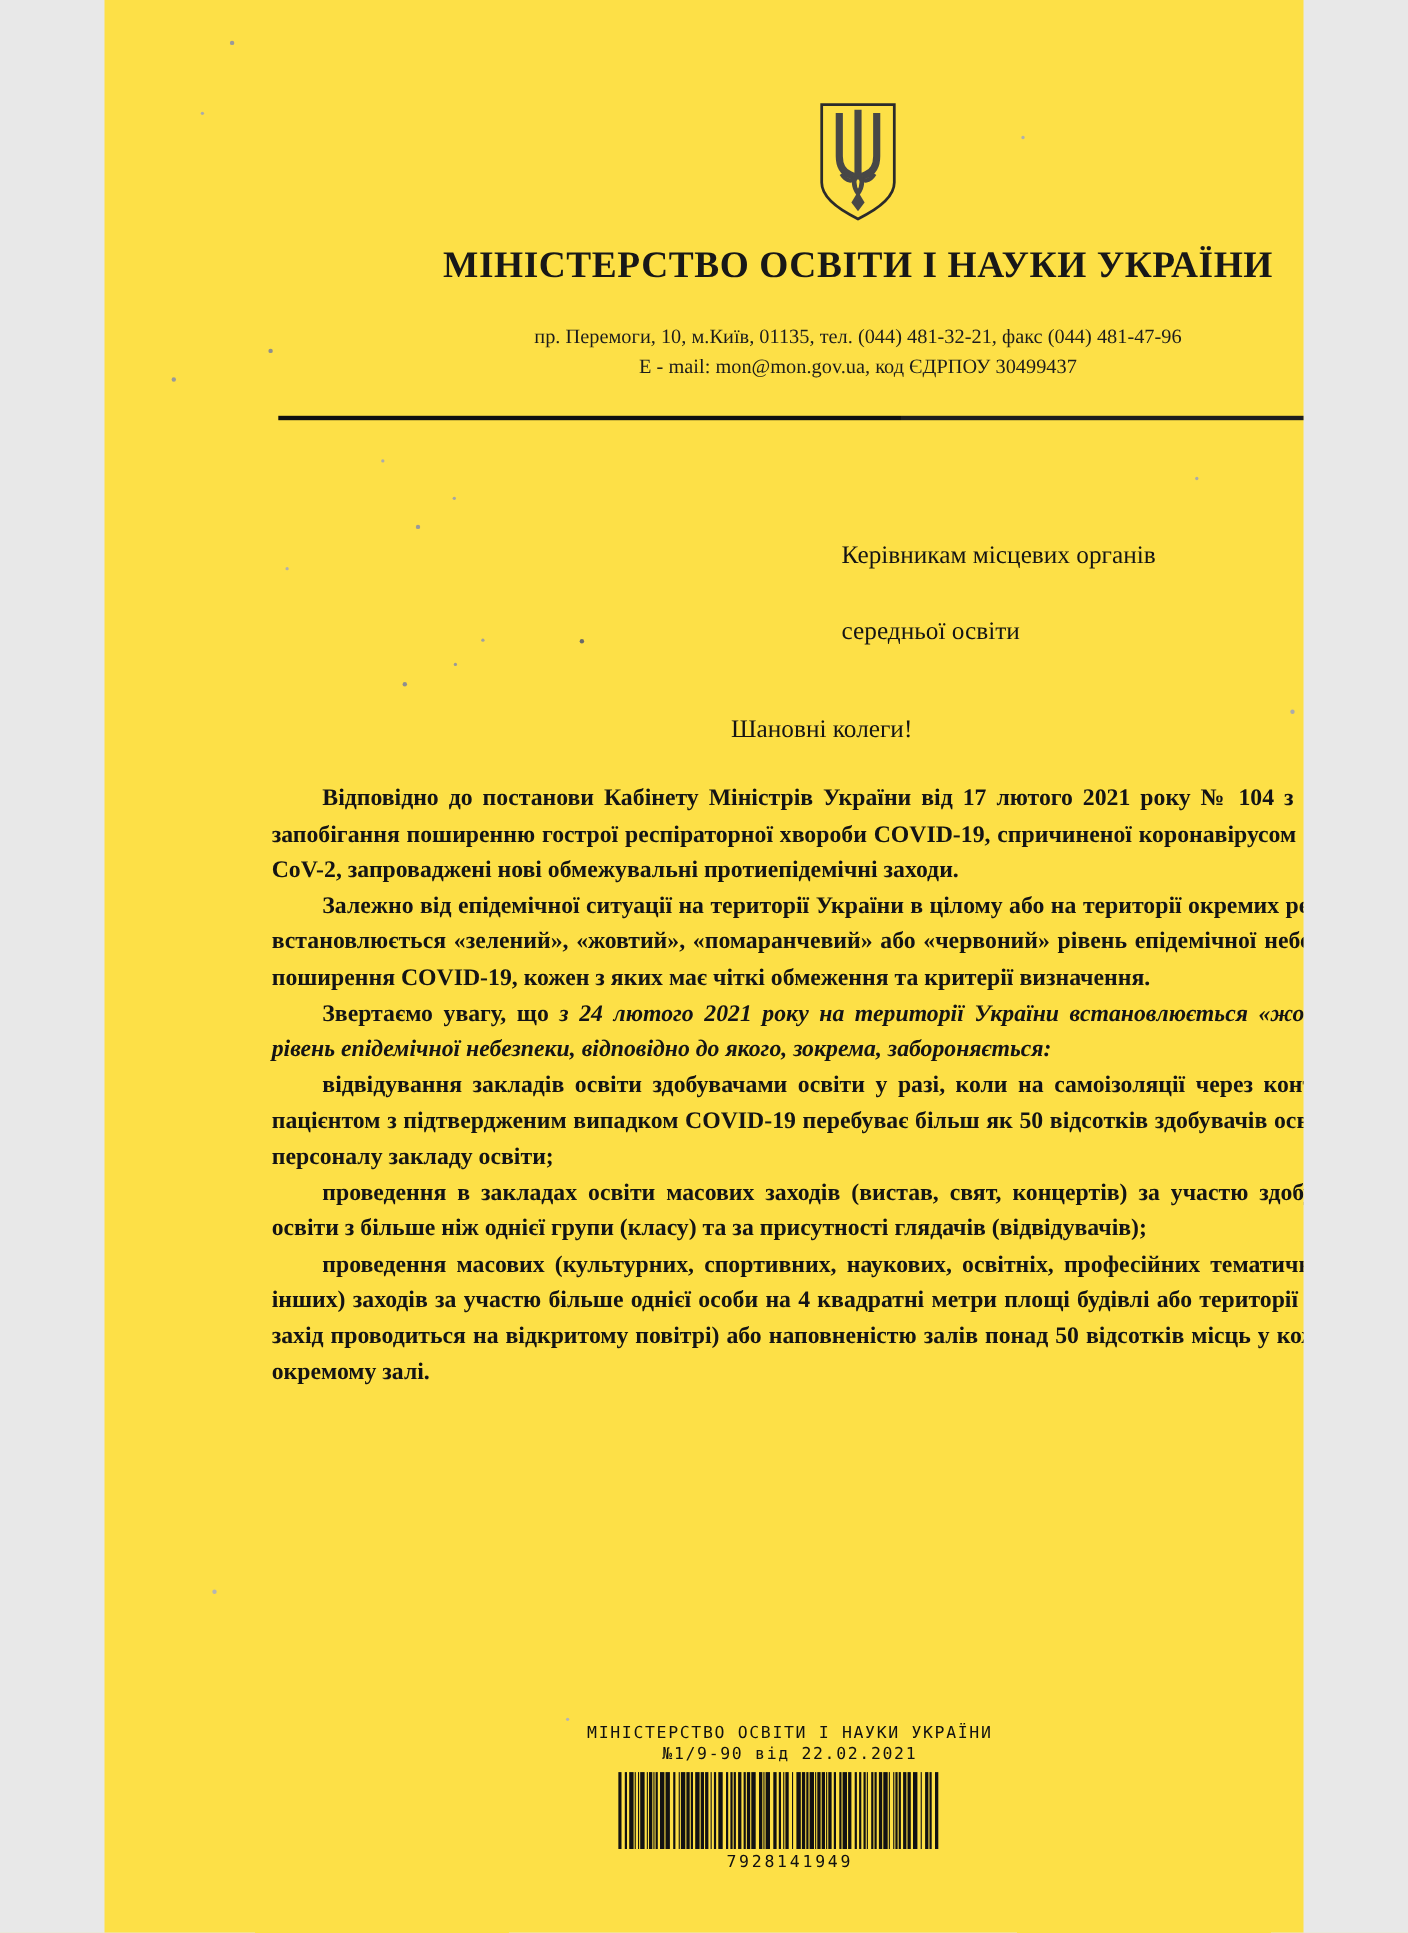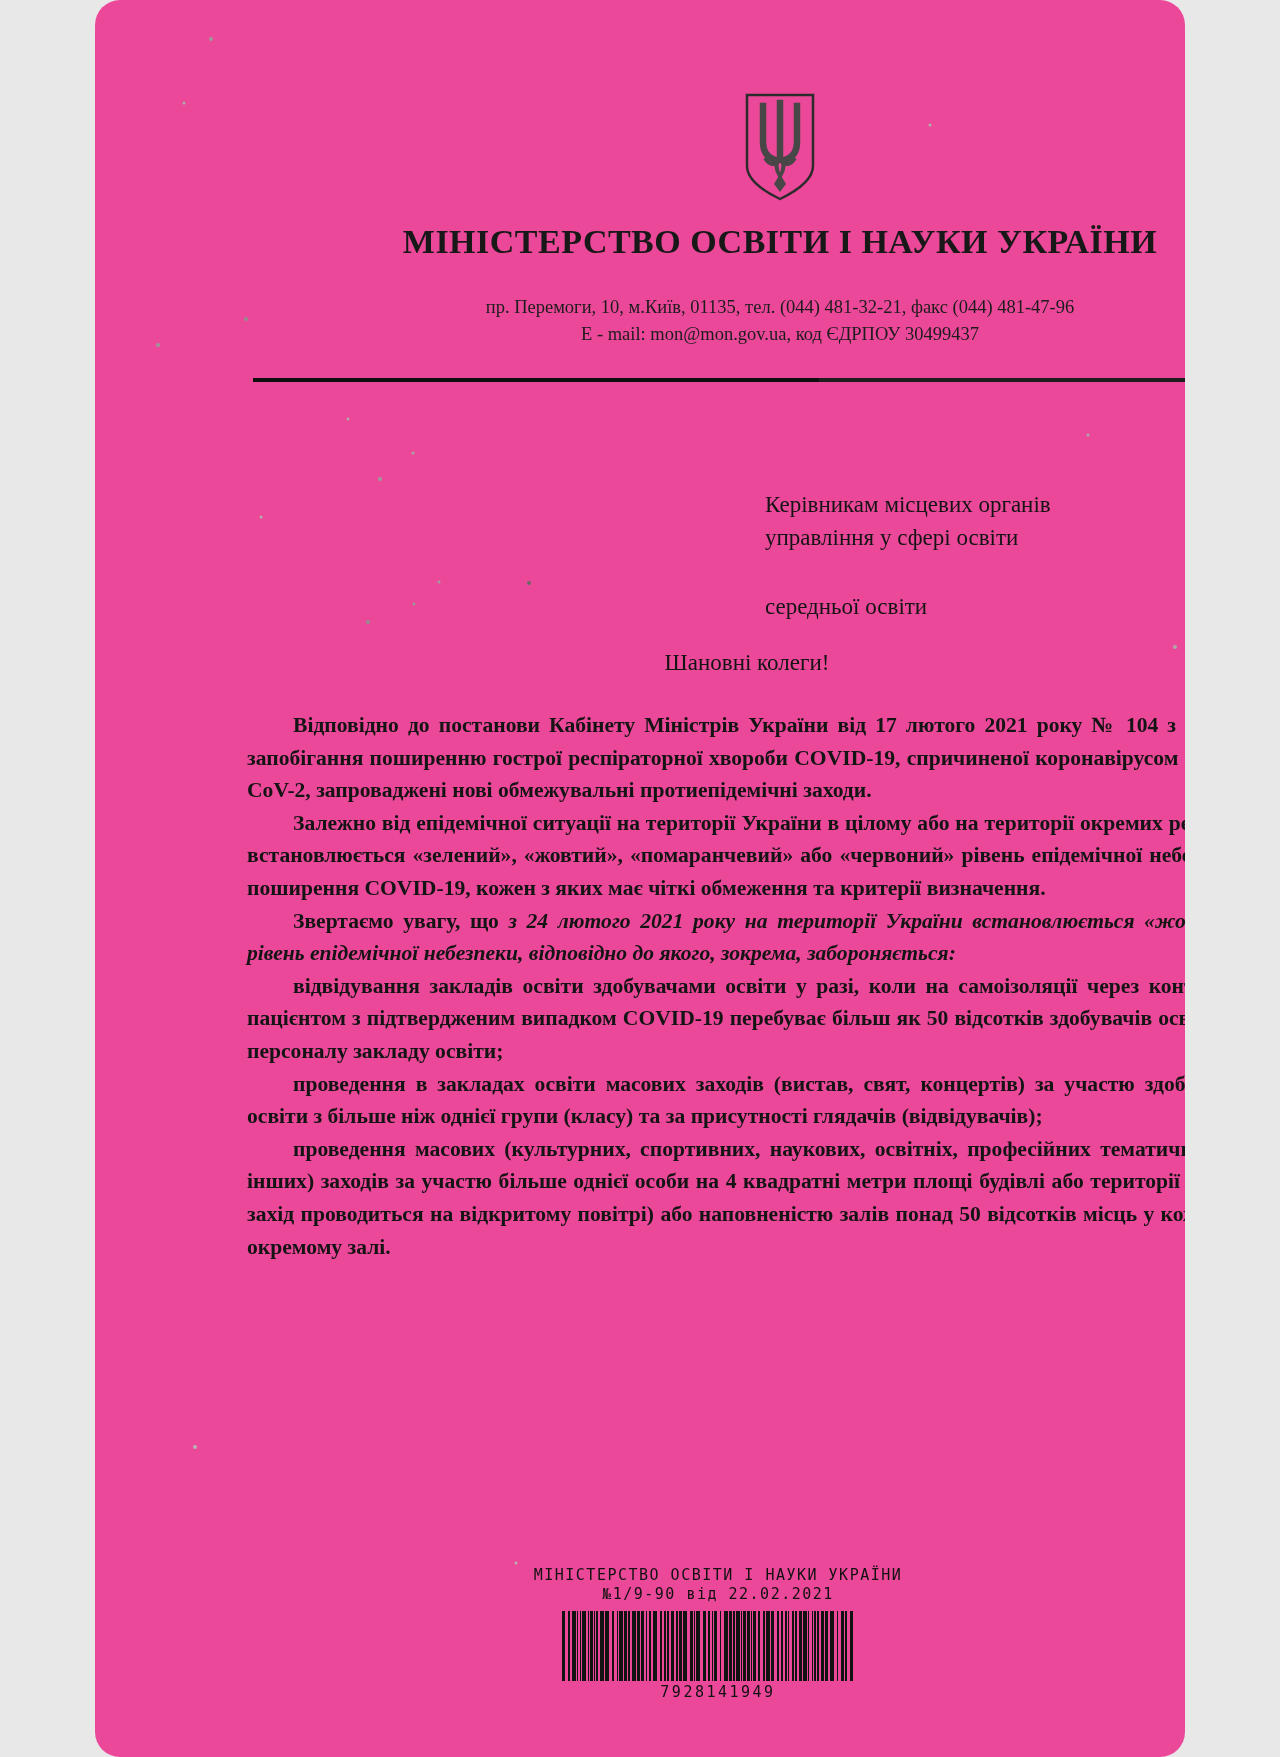--- a/index.html
+++ b/index.html
@@ -1,20 +1,19 @@
 <!DOCTYPE html>
 <html><head>
 <meta charset="utf-8">
 <style>
   html,body{margin:0;padding:0;background:#e8e8e8;}
   .page{
     position:relative;width:1090px;height:1757px;margin:0 auto;
-    background:#ec4899;color:#161616;overflow:hidden;
+    background:#fde047;color:#161616;overflow:hidden;
     font-family:"Liberation Serif", serif;
-    border-radius:25px;
   }
   
   .letterhead{position:absolute;top:0;left:90px;width:1190px;text-align:center;}
   .emblem{margin-top:92px;line-height:0;}
   .ministry-title{
     margin-top:20px;font-size:34px;font-weight:700;line-height:40px;
     letter-spacing:.5px;color:#181818;white-space:nowrap;
   }
   .address{margin-top:32px;font-size:18.5px;line-height:27px;color:#1c1c1c;}
   .rule{position:absolute;left:158px;top:378px;width:1030px;height:4px;
@@ -79,21 +78,20 @@
       <div>пр. Перемоги, 10, м.Київ, 01135, тел. (044) 481-32-21, факс (044) 481-47-96</div>
       <div>E - mail: mon@mon.gov.ua, код ЄДРПОУ 30499437</div>
     </div>
   </div>
 
   <div class="rule"></div>
 
   <div class="recipients">
     <div class="recipient-block">
       <div>Керівникам місцевих органів</div>
-      <div>управління у сфері освіти</div>
     </div>
     <div class="recipient-block">
       <div>середньої освіти</div>
     </div>
   </div>
 
   <div class="salutation">Шановні колеги!</div>
 
   <div class="body-text">
     <p>Відповідно до постанови Кабінету Міністрів України від 17 лютого 2021 року № 104 з метою запобігання поширенню гострої респіраторної хвороби COVID-19, спричиненої коронавірусом SARS-CoV-2, запроваджені нові обмежувальні протиепідемічні заходи.</p>

